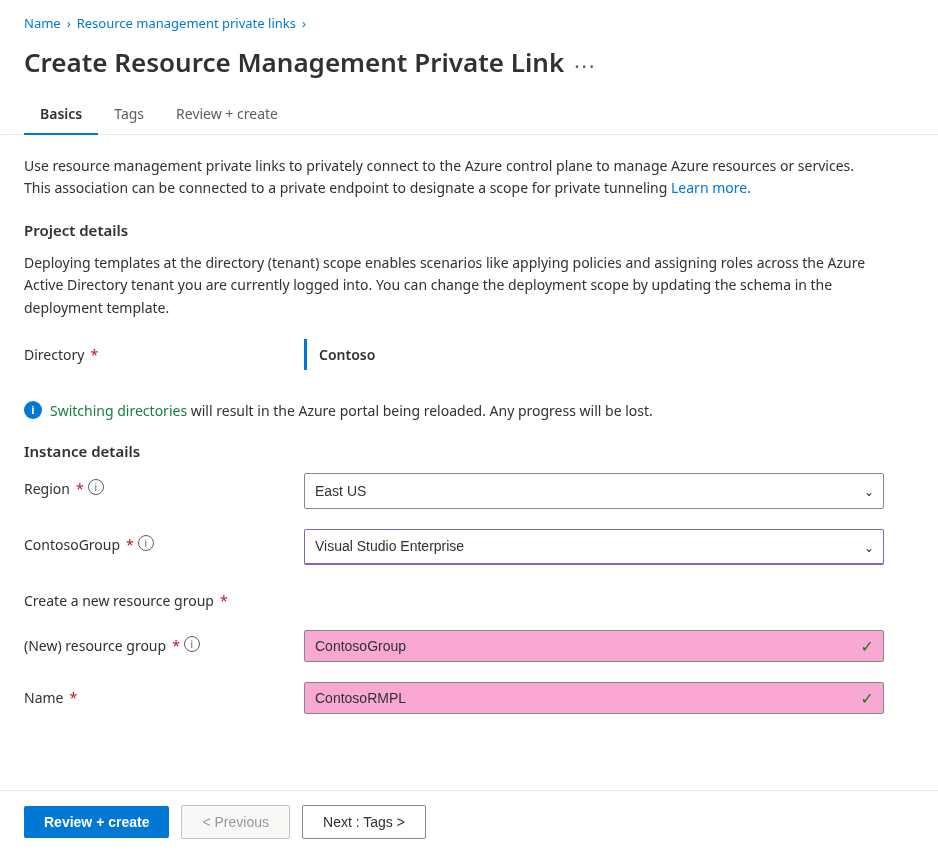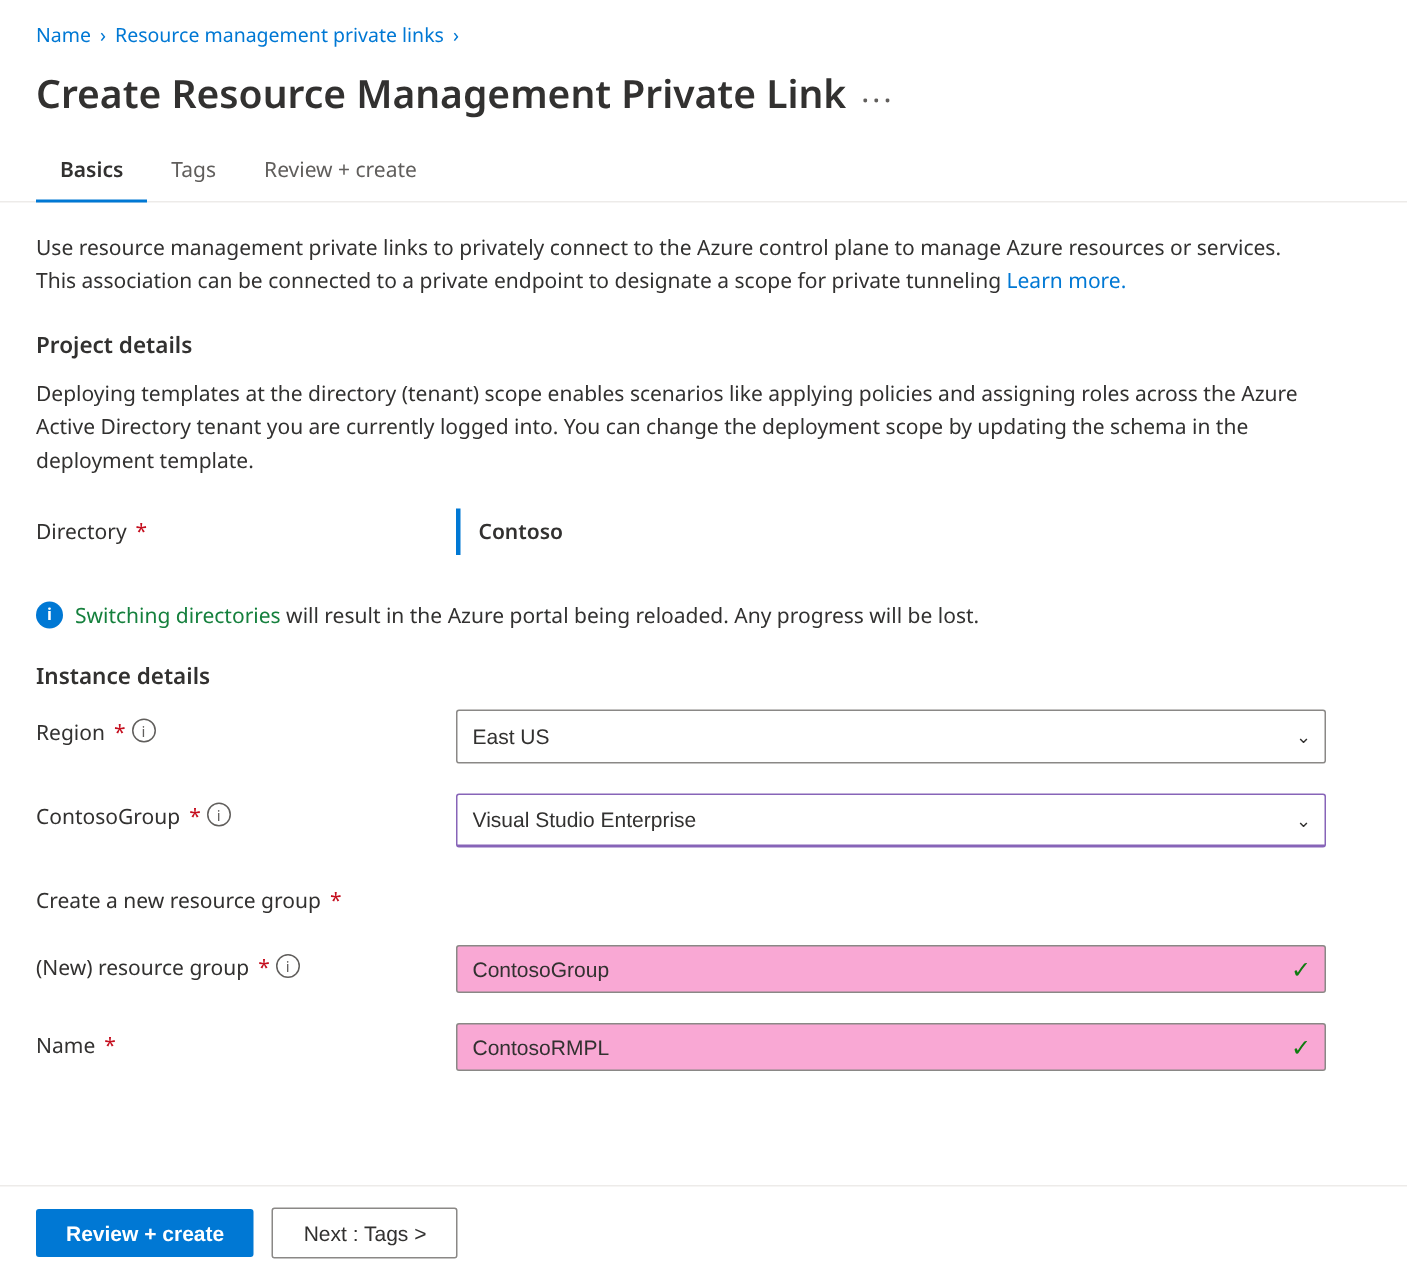--- a/index.html
+++ b/index.html
@@ -415,14 +415,15 @@
           <span class="check-icon">✓</span>
         </div>
       </div>
     </div>
 
   </div>
 </div>
 
 <div class="footer">
   <button class="btn-primary">Review + create</button>
+  <button class="btn-secondary disabled">&lt; Previous</button>
   <button class="btn-outline">Next : Tags &gt;</button>
 </div>
 
 </body></html>

